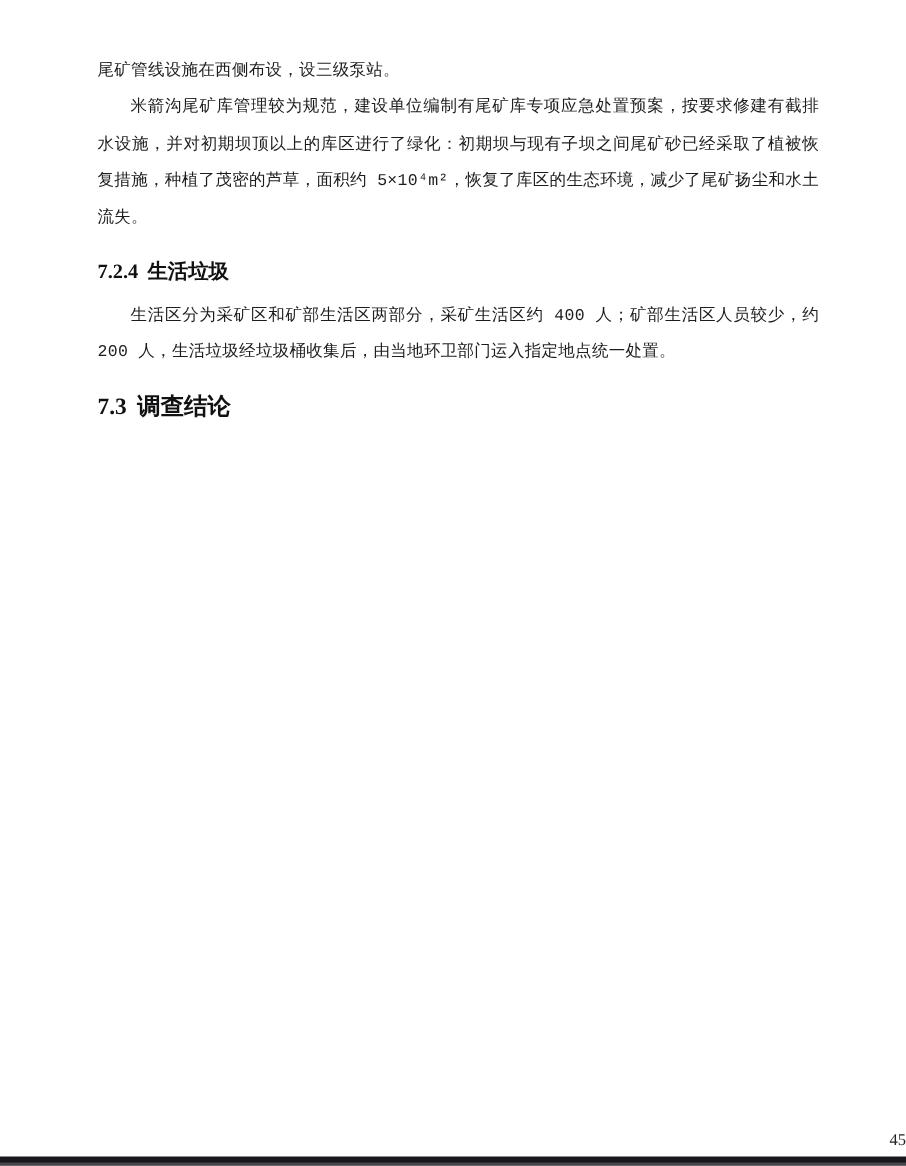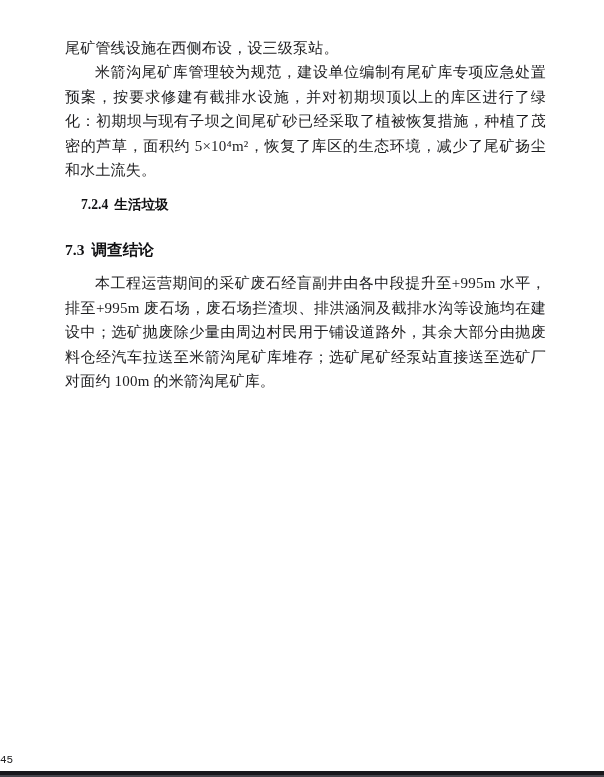--- a/index.html
+++ b/index.html
@@ -16,61 +16,61 @@
     color: #1c1c1e;
   }
   .page-content {
     position: absolute;
     left: 65px;
     top: 36px;
     width: 481px;
   }
   .para {
     margin: 0;
-    font-size: 15px;
+    font-size: 11px;
     line-height: 24.4px;
     text-align: justify;
     text-justify: inter-character;
     text-indent: 2em;
     letter-spacing: 0.2px;
+    font-family: Liberation Mono, monospace;
   }
   .para.no-indent {
     text-indent: 0;
   }
   .heading-3 {
-    margin: 13px 0 8px 16px;
+    margin: 13px 0 8px 0;
     font-size: 13.6px;
     line-height: 20px;
     font-weight: bold;
     color: #111113;
   }
   .heading-2 {
-    margin: 24px 0 10px 0;
+    margin: 13px 0 10px 0;
     font-size: 15.6px;
     line-height: 22px;
     font-weight: bold;
     color: #111113;
   }
   .heading-number {
     margin-right: 0.45em;
   }
   .page-footer {
     position: absolute;
     left: 0;
     bottom: 0;
     width: 604px;
   }
   .page-number {
     width: 100%;
-    text-align: left;
+    text-align: right;
     font-size: 11px;
     line-height: 14px;
     color: #222224;
     margin-bottom: 4px;
-    font-family: Liberation Mono, monospace;
   }
   .footer-bar {
     width: 100%;
     height: 6px;
     border-bottom: 2px solid #45454c;
     box-sizing: border-box;
   }
 </style>
 </head>
 <body>
@@ -79,25 +79,25 @@
 
   <p class="para no-indent">尾矿管线设施在西侧布设，设三级泵站。</p>
 
 
   <p class="para">米箭沟尾矿库管理较为规范，建设单位编制有尾矿库专项应急处置预案，按要求修建有截排水设施，并对初期坝顶以上的库区进行了绿化：初期坝与现有子坝之间尾矿砂已经采取了植被恢复措施，种植了茂密的芦草，面积约 5×10⁴m²，恢复了库区的生态环境，减少了尾矿扬尘和水土流失。</p>
 
   <h3 class="heading-3">
     <span class="heading-number">7.2.4</span><span>生活垃圾</span>
   </h3>
 
+  <p class="para">生活区分为采矿区和矿部生活区两部分，采矿生活区约 400 人；矿部生活区人员较少，约 200 人，生活垃圾经垃圾桶收集后，由当地环卫部门运入指定地点统一处置。</p>
 
   <h2 class="heading-2">
     <span class="heading-number">7.3</span><span>调查结论</span>
   </h2>
 
-  <p class="para">本工程运营期间的采矿废石经盲副井由各中段提升至+995m 水平，排至+995m 废石场，废石场拦渣坝、排洪涵洞及截排水沟等设施均在建设中；选矿抛废除少量由周边村民用于铺设道路外，其余大部分由抛废料仓经汽车拉送至米箭沟尾矿库堆存；选矿尾矿经泵站直接送至选矿厂对面约 100m 的米箭沟尾矿库。</p>
 
 </main>
 
 <footer class="page-footer">
   <div class="page-number">45</div>
   <div class="footer-bar" style="background: rgb(24, 24, 28);"></div>
 </footer>
 
 </body></html>

